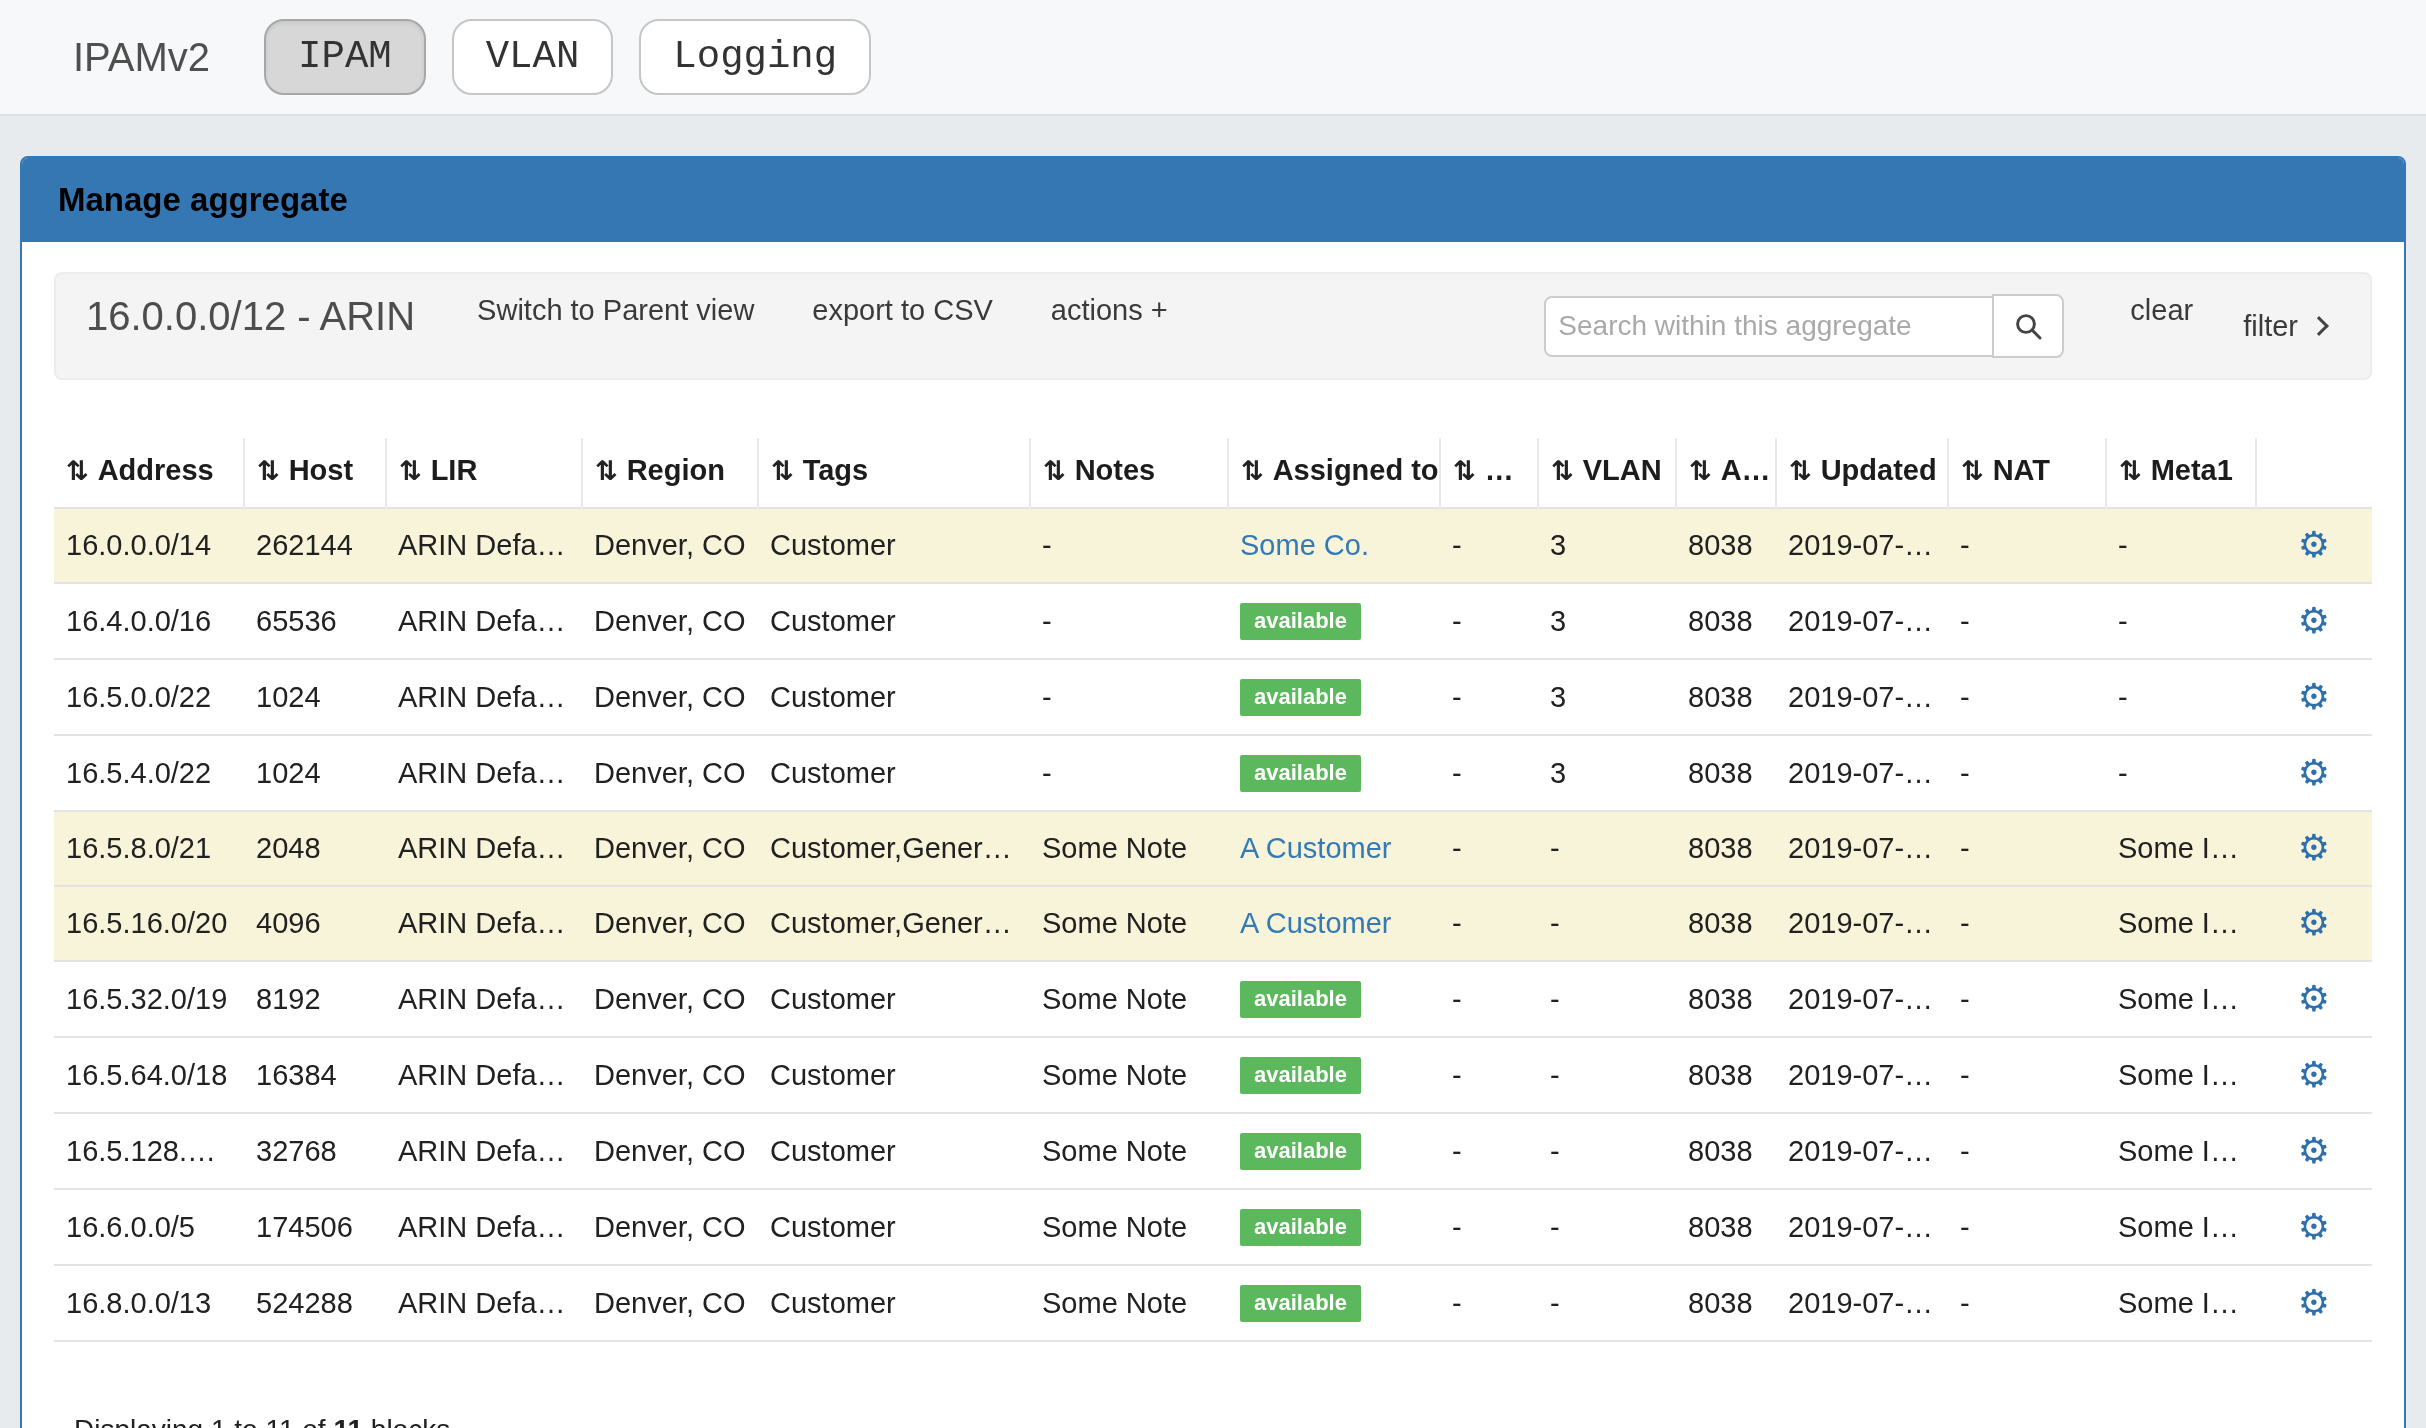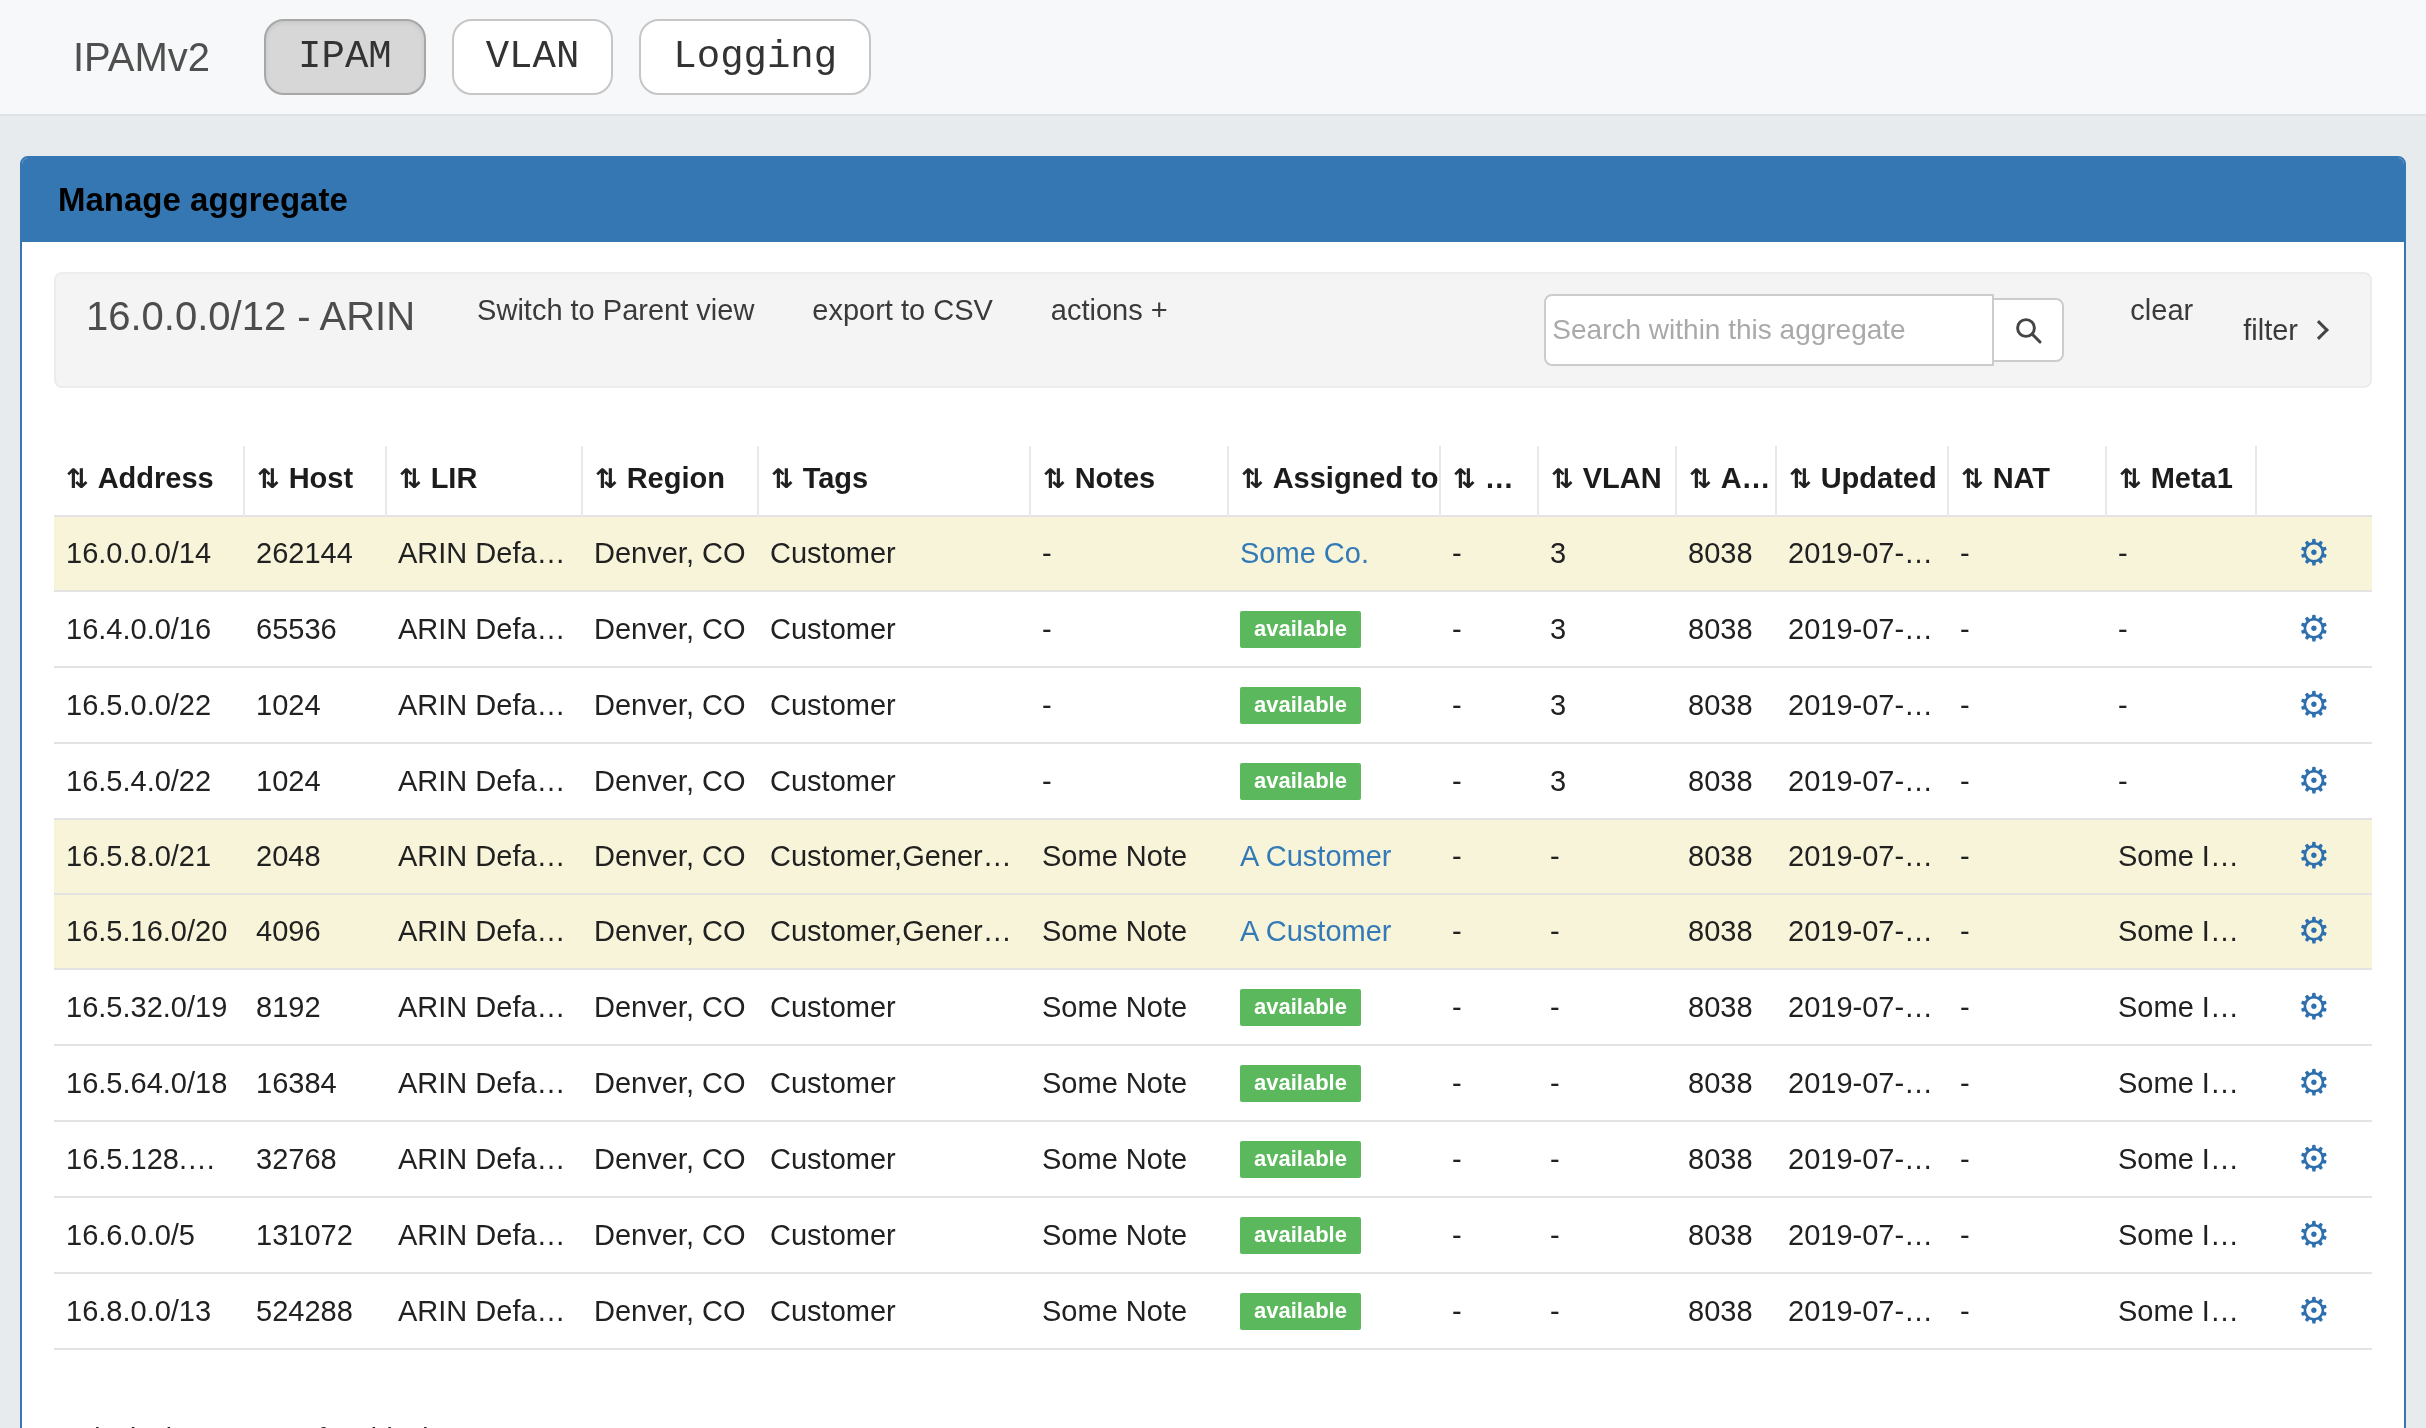--- a/index.html
+++ b/index.html
@@ -78,25 +78,25 @@
     font-size: 29px;
     color: #3a3a3a;
     text-decoration: none;
     margin-right: 58px;
     white-space: nowrap;
     cursor: pointer;
   }
   .search-group { display: flex; align-items: center; margin-left: auto; }
   .search-input {
     width: 450px;
-    height: 72px;
+    height: 61px;
     font-family: inherit;
     font-size: 28px;
     color: #c2410c;
-    padding: 0 6px;
+    padding: 0 12px;
     border: 2px solid #cccccc;
     border-radius: 8px 0 0 8px;
     background: #fff;
     outline: none;
   }
   .search-input::placeholder { color: #a9a9a9; }
   .search-btn {
     height: 64px;
     width: 72px;
     margin-left: -2px;
@@ -437,21 +437,21 @@
     <td>8038</td>
     <td>2019-07-25</td>
     <td>-</td>
     <td>Some Inf…</td>
     <td class="gear-cell">
       <span class="gear">⚙</span>
     </td>
   </tr>
           <tr class="data-row">
     <td>16.6.0.0/5</td>
-    <td>131072</td>
+    <td>174506</td>
     <td>ARIN Default…</td>
     <td>Denver, CO</td>
     <td>Customer</td>
     <td>Some Note</td>
     <td>
       
       <span class="badge">available</span>
     </td>
     <td>-</td>
     <td>-</td>

